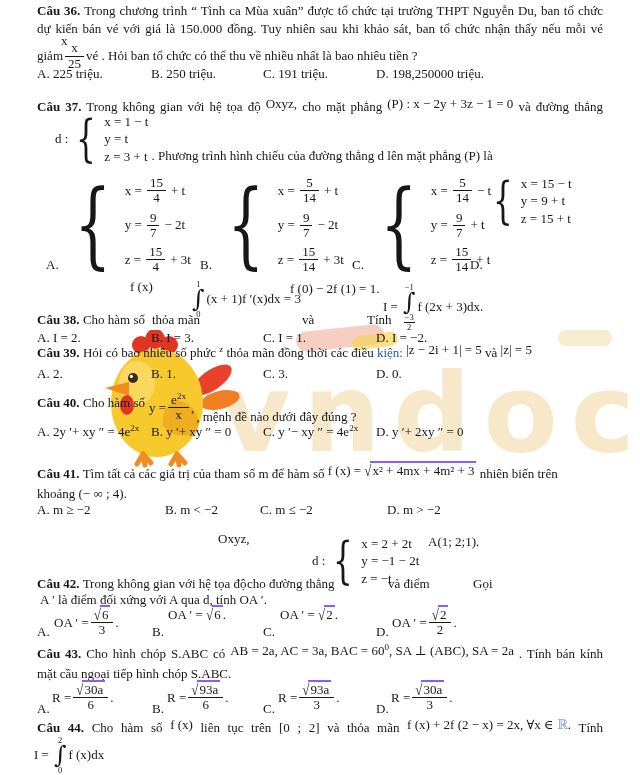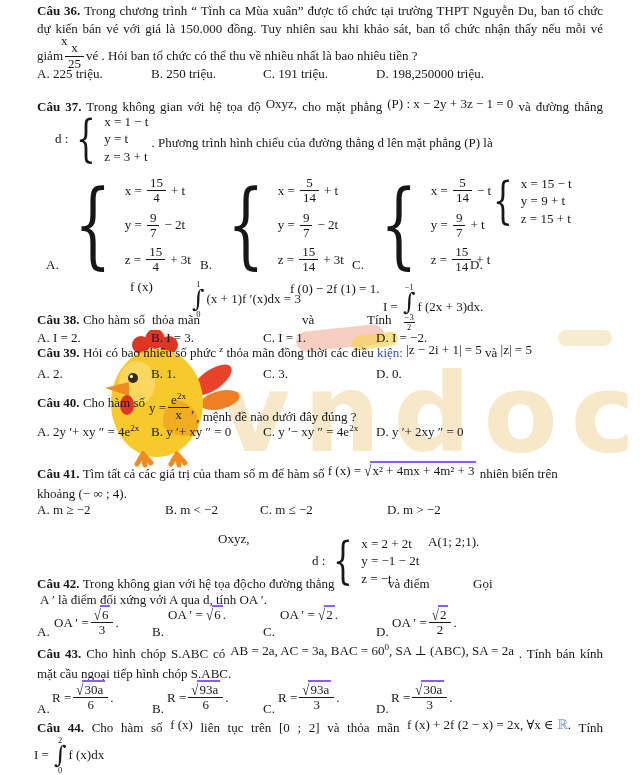--- a/index.html
+++ b/index.html
@@ -104,21 +104,21 @@
     <div class="abs txt" style="left:55px;top:114px;display:flex;align-items:flex-end">
       <span class="sys">
         <span>d :</span>
         <span class="br br3">{</span>
         <span class="rows">
           <span class="mrow">x = 1 − t</span>
           <span class="mrow">y = t</span>
           <span class="mrow">z = 3 + t</span>
         </span>
       </span>
-      <span style="margin:0 0 14px 3px">. Phương trình hình chiếu của đường thẳng d lên mặt phẳng (P) là</span>
+      <span style="margin:0 0 1px 3px">. Phương trình hình chiếu của đường thẳng d lên mặt phẳng (P) là</span>
     </div>
     <div class="abs txt" style="left:0;top:176px;width:640px;height:97px">
 
       <span class="olab" style="left:46px">A.</span>
       <span class="ocontent" style="left:63px;top:0">
         <span class="sys">
           <span class="br brF">{</span>
           <span class="rows rowsF">
             <span class="mrow">
                 <span>x =</span>

